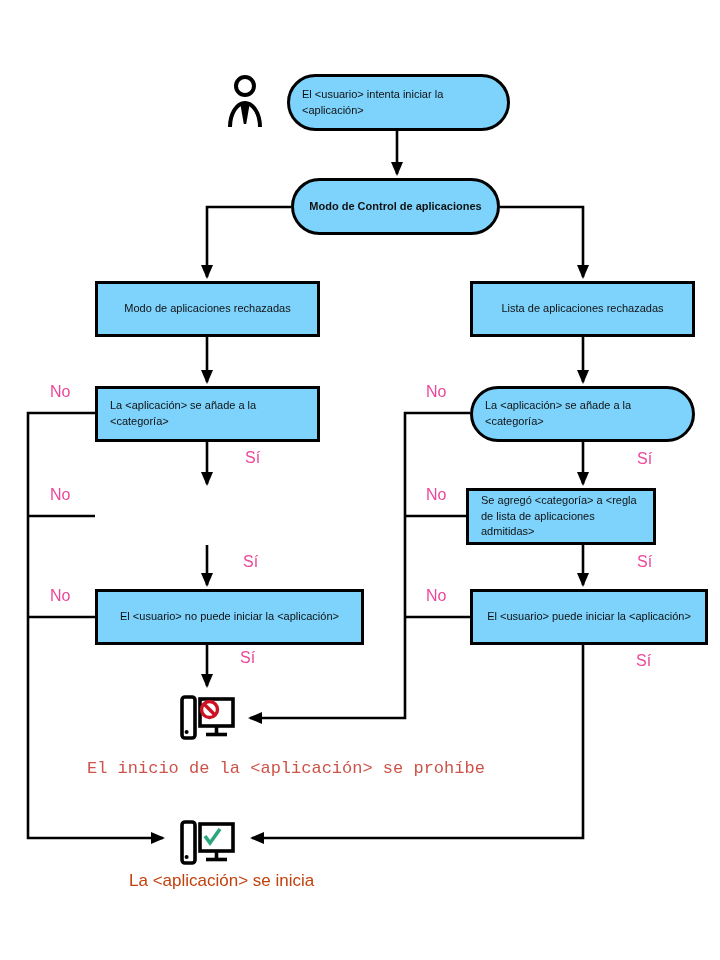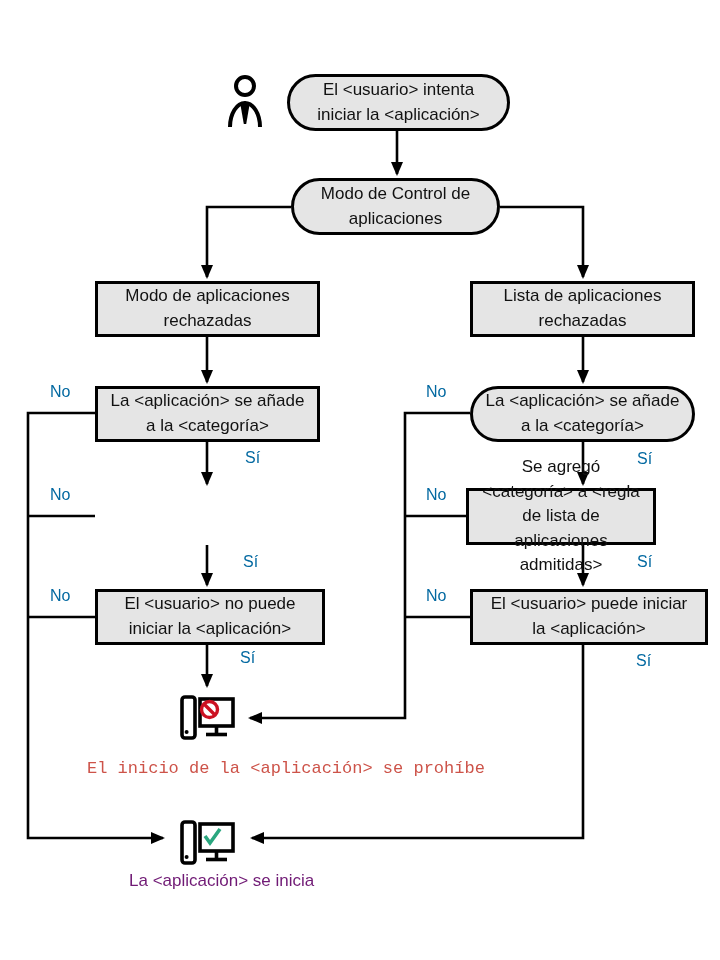--- a/index.html
+++ b/index.html
@@ -1,27 +1,27 @@
 <!DOCTYPE html>
 <html><head>
 <meta charset="utf-8">
 <style>
   html,body{margin:0;padding:0;background:#ffffff;font-family:"Liberation Sans",sans-serif;}
   .canvas{position:relative;width:720px;height:960px;background:#ffffff;overflow:hidden;}
   svg.wires{position:absolute;left:0;top:0;}
   .node{
-    position:absolute;box-sizing:border-box;border:3px solid #000;background:#e5e5e5;
-    display:flex;align-items:center;justify-content:center;text-align:center;
-    font-size:17px;line-height:1.45;color:#111;padding:4px 12px;
+    position:absolute;box-sizing:border-box;border:3px solid #000;background:#7dd3fc;
+    display:flex;align-items:center;justify-content:center;text-align:left;
+    font-size:11px;line-height:1.45;color:#111;padding:4px 12px;
   }
   .pill{border-radius:29px;}
-  .edge-lbl{position:absolute;font-size:16px;color:#0369a1;}
+  .edge-lbl{position:absolute;font-size:16px;color:#ec4899;}
   .cap{position:absolute;font-size:17px;white-space:nowrap;}
   .cap-red{color:#cd5349;font-family:Liberation Mono, monospace;}
-  .cap-green{color:#701a75;}
+  .cap-green{color:#c2410c;}
   .icon{position:absolute;}
 </style>
 </head>
 <body>
 
 <div class="canvas">
 
   <svg class="wires" width="720" height="960" viewBox="0 0 720 960">
     <defs>
       <marker id="ah" viewBox="0 0 14 12" markerWidth="14" markerHeight="12" refX="12" refY="6" orient="auto" markerUnits="userSpaceOnUse">
@@ -52,31 +52,31 @@
   <div class="icon" style="left:226px;top:73px;">
     <svg width="38" height="58" viewBox="0 0 38 58">
       <circle cx="19" cy="13" r="9" fill="none" stroke="#000" stroke-width="4"></circle>
       <path d="M4,54 A15,24 0 0 1 34,54" fill="none" stroke="#000" stroke-width="4"></path>
       <polygon points="19,28 23.5,32 20.2,51 17.8,51 14.5,32" fill="#000"></polygon>
     </svg>
   </div>
 
   <div class="node pill" style="left:287px;top:74px;width:223px;height:57px;">El &lt;usuario&gt; intenta iniciar la &lt;aplicación&gt;</div>
 
-  <div class="node pill" style="left:291px;top:178px;width:209px;height:57px;">Modo de Control de aplicaciones</div>
+  <div class="node pill" style="left:291px;top:178px;width:209px;height:57px;font-weight:bold;">Modo de Control de aplicaciones</div>
 
   <div class="node" style="left:95px;top:281px;width:225px;height:56px;">Modo de aplicaciones rechazadas</div>
   <div class="node" style="left:470px;top:281px;width:225px;height:56px;">Lista de aplicaciones rechazadas</div>
 
   <div class="node" style="left:95px;top:386px;width:225px;height:56px;">La &lt;aplicación&gt; se añade a la &lt;categoría&gt;</div>
   <div class="node pill" style="left:470px;top:386px;width:225px;height:56px;">La &lt;aplicación&gt; se añade a la &lt;categoría&gt;</div>
 
   <div class="node" style="left:466px;top:488px;width:190px;height:57px;">Se agregó &lt;categoría&gt; a &lt;regla de lista de aplicaciones admitidas&gt;</div>
 
-  <div class="node" style="left:95px;top:589px;width:230px;height:56px;">El &lt;usuario&gt; no puede iniciar la &lt;aplicación&gt;</div>
+  <div class="node" style="left:95px;top:589px;width:269px;height:56px;">El &lt;usuario&gt; no puede iniciar la &lt;aplicación&gt;</div>
   <div class="node" style="left:470px;top:589px;width:238px;height:56px;">El &lt;usuario&gt; puede iniciar la &lt;aplicación&gt;</div>
 
   <span class="edge-lbl" style="left:50px;top:383px;">No</span>
   <span class="edge-lbl" style="left:50px;top:486px;">No</span>
   <span class="edge-lbl" style="left:50px;top:587px;">No</span>
   <span class="edge-lbl" style="left:426px;top:383px;">No</span>
   <span class="edge-lbl" style="left:426px;top:486px;">No</span>
   <span class="edge-lbl" style="left:426px;top:587px;">No</span>
 
   <span class="edge-lbl" style="left:245px;top:449px;">Sí</span>

